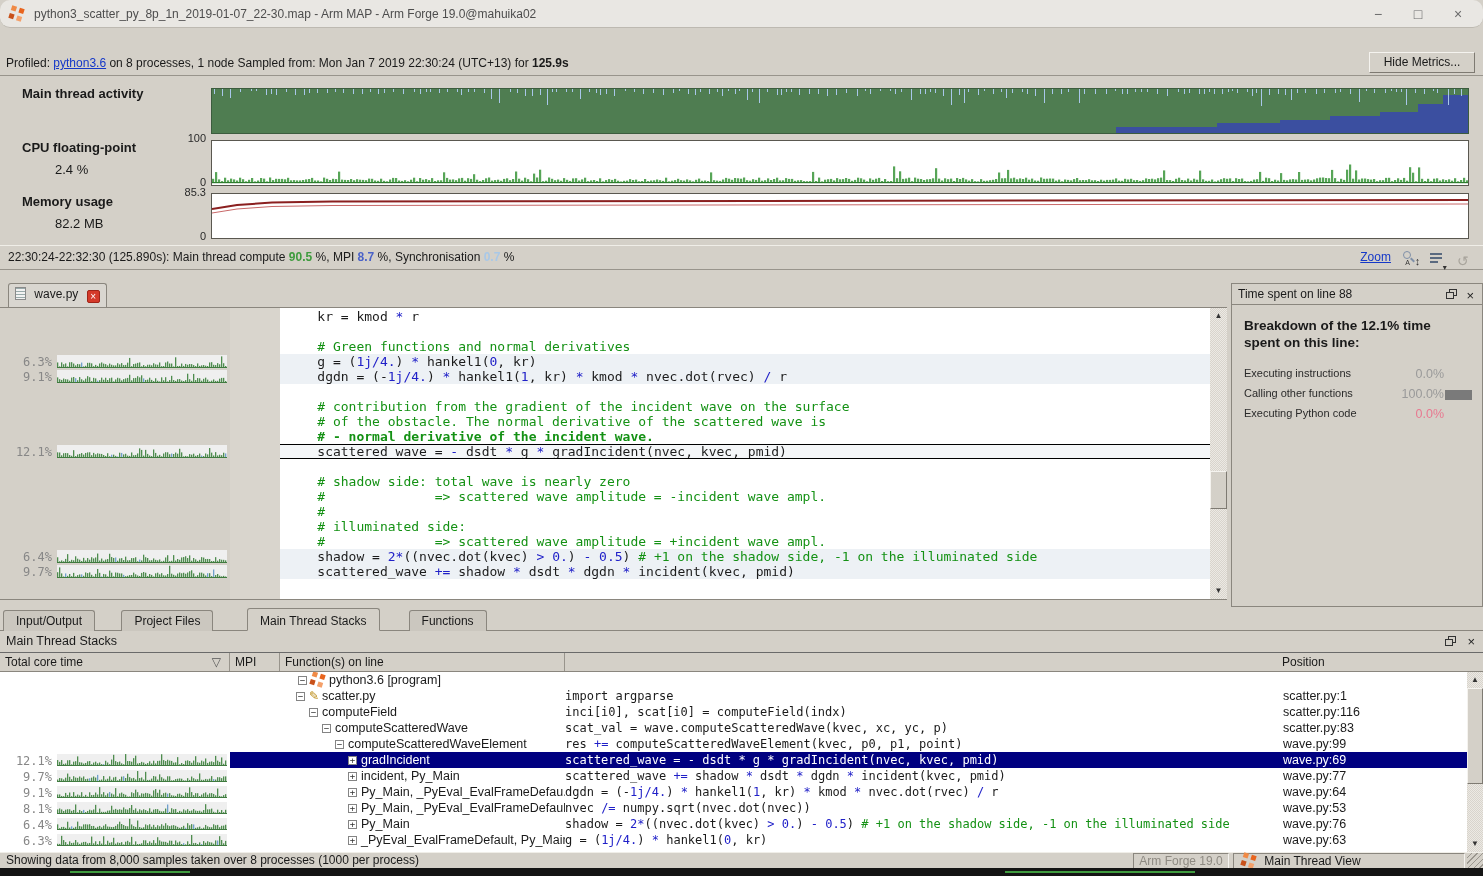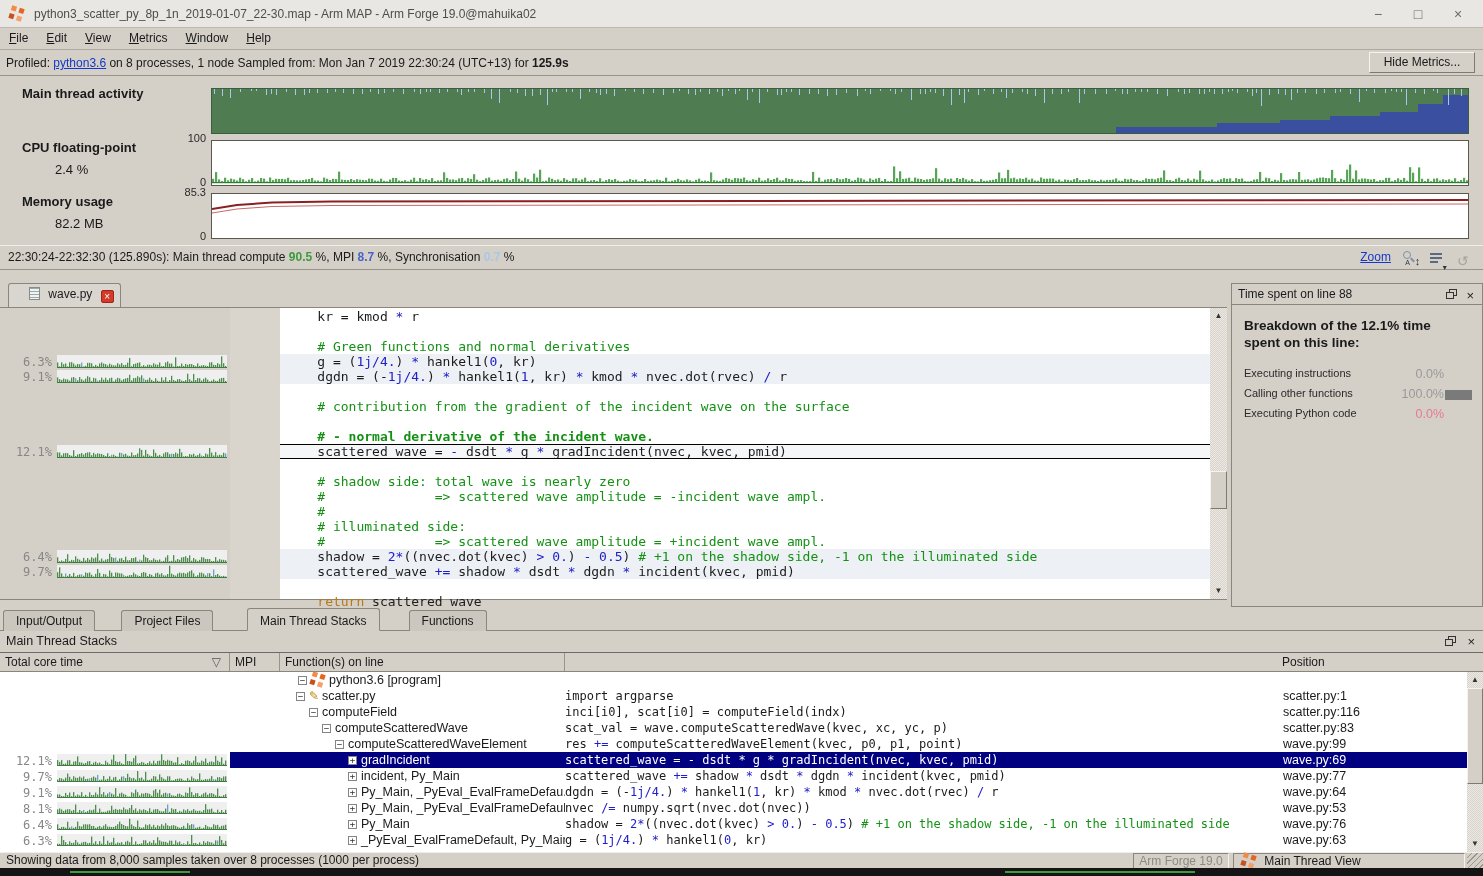--- a/index.html
+++ b/index.html
@@ -4,21 +4,21 @@
 <style>
   html,body{margin:0;padding:0;background:#9a9a9a;}
   *{box-sizing:border-box;}
   #app{position:relative;width:1483px;height:876px;background:#d4d0c8;overflow:hidden;
        font-family:"Liberation Sans",sans-serif;font-size:12px;color:#1a1a1a;}
   .abs{position:absolute;}
   .raised{background:#d4d0c8;border:1px solid;border-color:#f5f3ef #7e7a72 #7e7a72 #f5f3ef;}
   .sunkenbox{border:1px solid;border-color:#8a867e #f5f3ef #f5f3ef #8a867e;}
 
   
-  #titlebar{left:0;top:0;width:1483px;height:28px;background:#e9e7e3;border-bottom:1px solid #bdb9b1;}
+  #titlebar{left:0;top:0;width:1483px;height:28px;background:#e9e7e3;border-bottom:1px solid #bdb9b1;border-radius:10px;}
   #titlebar .title{position:absolute;left:34px;top:7px;color:#4d4d4d;font-size:12px;}
   .winbtn{position:absolute;top:4px;width:30px;height:20px;text-align:center;color:#6b6b6b;font-size:14px;line-height:20px;}
   .forge-icon{display:inline-block;width:13px;height:13px;position:relative;transform:rotate(18deg);}
   .forge-icon i{position:absolute;width:5px;height:5px;background:#e8641e;}
   .forge-icon i:nth-child(1){left:0;top:0;background:#f08a46;}
   .forge-icon i:nth-child(2){right:0;top:0;background:#e8641e;}
   .forge-icon i:nth-child(3){left:0;bottom:0;background:#c8511a;}
   .forge-icon i:nth-child(4){right:0;bottom:0;background:#f4a06a;}
 
   
@@ -58,21 +58,21 @@
   .updown{position:absolute;right:-2px;top:0;font-size:11px;color:#333;}
   .list-icon i{position:absolute;left:0;height:2px;background:#5a6a80;}
   .list-icon i:nth-child(1){top:3px;width:12px;}
   .list-icon i:nth-child(2){top:7px;width:12px;}
   .list-icon i:nth-child(3){top:11px;width:8px;}
   .list-icon .dd{position:absolute;right:-1px;top:6px;font-size:8px;color:#333;background:none;height:auto;width:auto;}
   .reset-icon{color:#a8a49c;font-size:14px;}
 
   
   #middle{left:0;top:270px;width:1483px;height:337px;background:#d4d0c8;}
-  #edit-tab{position:absolute;left:8px;top:13px;height:24px;padding:3px 6px 0 20px;background:#d9d6d0;
+  #edit-tab{position:absolute;left:8px;top:13px;height:24px;padding:3px 6px 0 6px;background:#d9d6d0;
             border:1px solid #8a867e;border-bottom:none;border-radius:3px 3px 0 0;}
   .doc-icon{display:inline-block;width:11px;height:13px;background:#f2f2f2;border:1px solid #8a8a8a;vertical-align:-2px;
             background-image:linear-gradient(#9aa 1px,transparent 1px);background-size:100% 3px;background-position:0 3px;}
   .tab-close{display:inline-block;width:13px;height:13px;background:#d43a2a;border:1px solid #a02418;border-radius:2px;
              color:#fff;font-size:10px;line-height:11px;text-align:center;vertical-align:-2px;margin-left:5px;}
   #editor{position:absolute;left:0;top:37px;width:1227px;height:293px;background:#fff;border:1px solid #8a867e;border-left:none;}
   #gutter{position:absolute;left:0;top:0;width:230px;height:100%;background:#d4d0c8;}
   .gmark{position:absolute;left:0;width:230px;height:15px;}
   .gmark .gpct{position:absolute;left:0;top:1px;width:52px;text-align:right;color:#878787;font-size:12px;font-family:"DejaVu Sans Mono",monospace;}
   .gspark{position:absolute;left:57px;top:1px;width:170px;height:13px;background:#efefef;}
@@ -150,21 +150,20 @@
 <div id="app">
 
   <div class="abs" id="titlebar">
     <span class="forge-icon abs" style="left:10px;top:7px;"><i></i><i></i><i></i><i></i></span>
     <span class="title">python3_scatter_py_8p_1n_2019-01-07_22-30.map - Arm MAP - Arm Forge 19.0@mahuika02</span>
     <span class="winbtn" style="right:90px;">−</span>
     <span class="winbtn" style="right:50px;">□</span>
     <span class="winbtn" style="right:10px;">×</span>
   </div>
 
-  <div class="abs" id="menubar"><span class="menu-item"><u>F</u>ile</span><span class="menu-item"><u>E</u>dit</span><span class="menu-item"><u>V</u>iew</span><span class="menu-item"><u>M</u>etrics</span><span class="menu-item"><u>W</u>indow</span><span class="menu-item"><u>H</u>elp</span></div>
 
   <div class="abs" id="profilebar">
     <span class="txt"><span>Profiled: </span><span class="linktext">python3.6</span><span> on 8 processes, 1 node   Sampled from: Mon Jan 7 2019 22:30:24 (UTC+13) for </span><b>125.9s</b></span>
     <div class="raised" id="hide-metrics">Hide Metrics...</div>
   </div>
 
   <div class="abs" id="metrics">
     <div class="mlabel" style="top:10px;">Main thread activity</div>
     <div class="mlabel" style="top:64px;">CPU floating-point</div>
     <div class="mvalue" style="top:86px;">2.4 %</div>
@@ -1263,32 +1262,32 @@
         </div>
       <div id="numcol"></div>
       <div id="codecol">
           <div class="line-row" style="top: 1px;"><span class="ltext">    kr = kmod <span class="op">*</span> r</span></div>
           <div class="line-row" style="top: 16px;"><span class="ltext"></span></div>
           <div class="line-row" style="top: 31px;"><span class="ltext">    <span class="cm"># Green functions and normal derivatives</span></span></div>
           <div class="line-row tint" style="top: 46px;"><span class="ltext">    g = (<span class="op">1j</span><span class="op">/</span><span class="op">4.</span>) <span class="op">*</span> hankel1(<span class="op">0</span>, kr)</span></div>
           <div class="line-row tint" style="top: 61px;"><span class="ltext">    dgdn = (-<span class="op">1j</span><span class="op">/</span><span class="op">4.</span>) <span class="op">*</span> hankel1(<span class="op">1</span>, kr) <span class="op">*</span> kmod <span class="op">*</span> nvec.dot(rvec) <span class="op">/</span> r</span></div>
           <div class="line-row" style="top: 76px;"><span class="ltext"></span></div>
           <div class="line-row" style="top: 91px;"><span class="ltext">    <span class="cm"># contribution from the gradient of the incident wave on the surface</span></span></div>
+          <div class="line-row" style="top: 106px;"><span class="ltext">    <span class="cm"># of the obstacle. The normal derivative of the scattered wave is</span></span></div>
           <div class="line-row" style="top: 121px; font-weight: bold;"><span class="ltext">    <span class="cm"># - normal derivative of the incident wave.</span></span></div>
           <div class="line-row tint sel" style="top: 136px;"><span class="ltext">    scattered_wave =<span class="op"> - </span>dsdt <span class="op">*</span> g <span class="op">*</span> gradIncident(nvec, kvec, pmid)</span></div>
           <div class="line-row" style="top: 151px;"><span class="ltext"></span></div>
           <div class="line-row" style="top: 166px;"><span class="ltext">    <span class="cm"># shadow side: total wave is nearly zero</span></span></div>
           <div class="line-row" style="top: 181px; padding-left: 8px;"><span class="ltext">    <span class="cm">#              =&gt; scattered wave amplitude = -incident wave ampl.</span></span></div>
           <div class="line-row" style="top: 196px;"><span class="ltext">    <span class="cm">#</span></span></div>
           <div class="line-row" style="top: 226px;"><span class="ltext">    <span class="cm">#              =&gt; scattered wave amplitude = +incident wave ampl.</span></span></div>
           <div class="line-row" style="top: 211px;"><span class="ltext">    <span class="cm"># illuminated side:</span></span></div>
           <div class="line-row tint" style="top: 241px;"><span class="ltext">    shadow = <span class="op">2</span><span class="op">*</span>((nvec.dot(kvec) <span class="op">&gt;</span> <span class="op">0.</span>)<span class="op"> - </span><span class="op">0.5</span>) <span class="cm"># +1 on the shadow side, -1 on the illuminated side</span></span></div>
           <div class="line-row tint" style="top: 256px;"><span class="ltext">    scattered_wave <span class="op">+=</span> shadow <span class="op">*</span> dsdt <span class="op">*</span> dgdn <span class="op">*</span> incident(kvec, pmid)</span></div>
           <div class="line-row" style="top: 271px;"><span class="ltext"></span></div>
-          <div class="line-row" style="top: 286px;"><span class="ltext">    <span class="kw">return</span> scattered_wave</span></div>
         </div>
       <div id="vscroll">
         <span class="sbtn" style="top:0;">▲</span>
         <div class="sthumb raised" style="top:163px;height:38px;"></div>
         <span class="sbtn" style="bottom:0;">▼</span>
       </div>
     </div>
 
     <div id="linepanel">
       <div id="lp-header">

